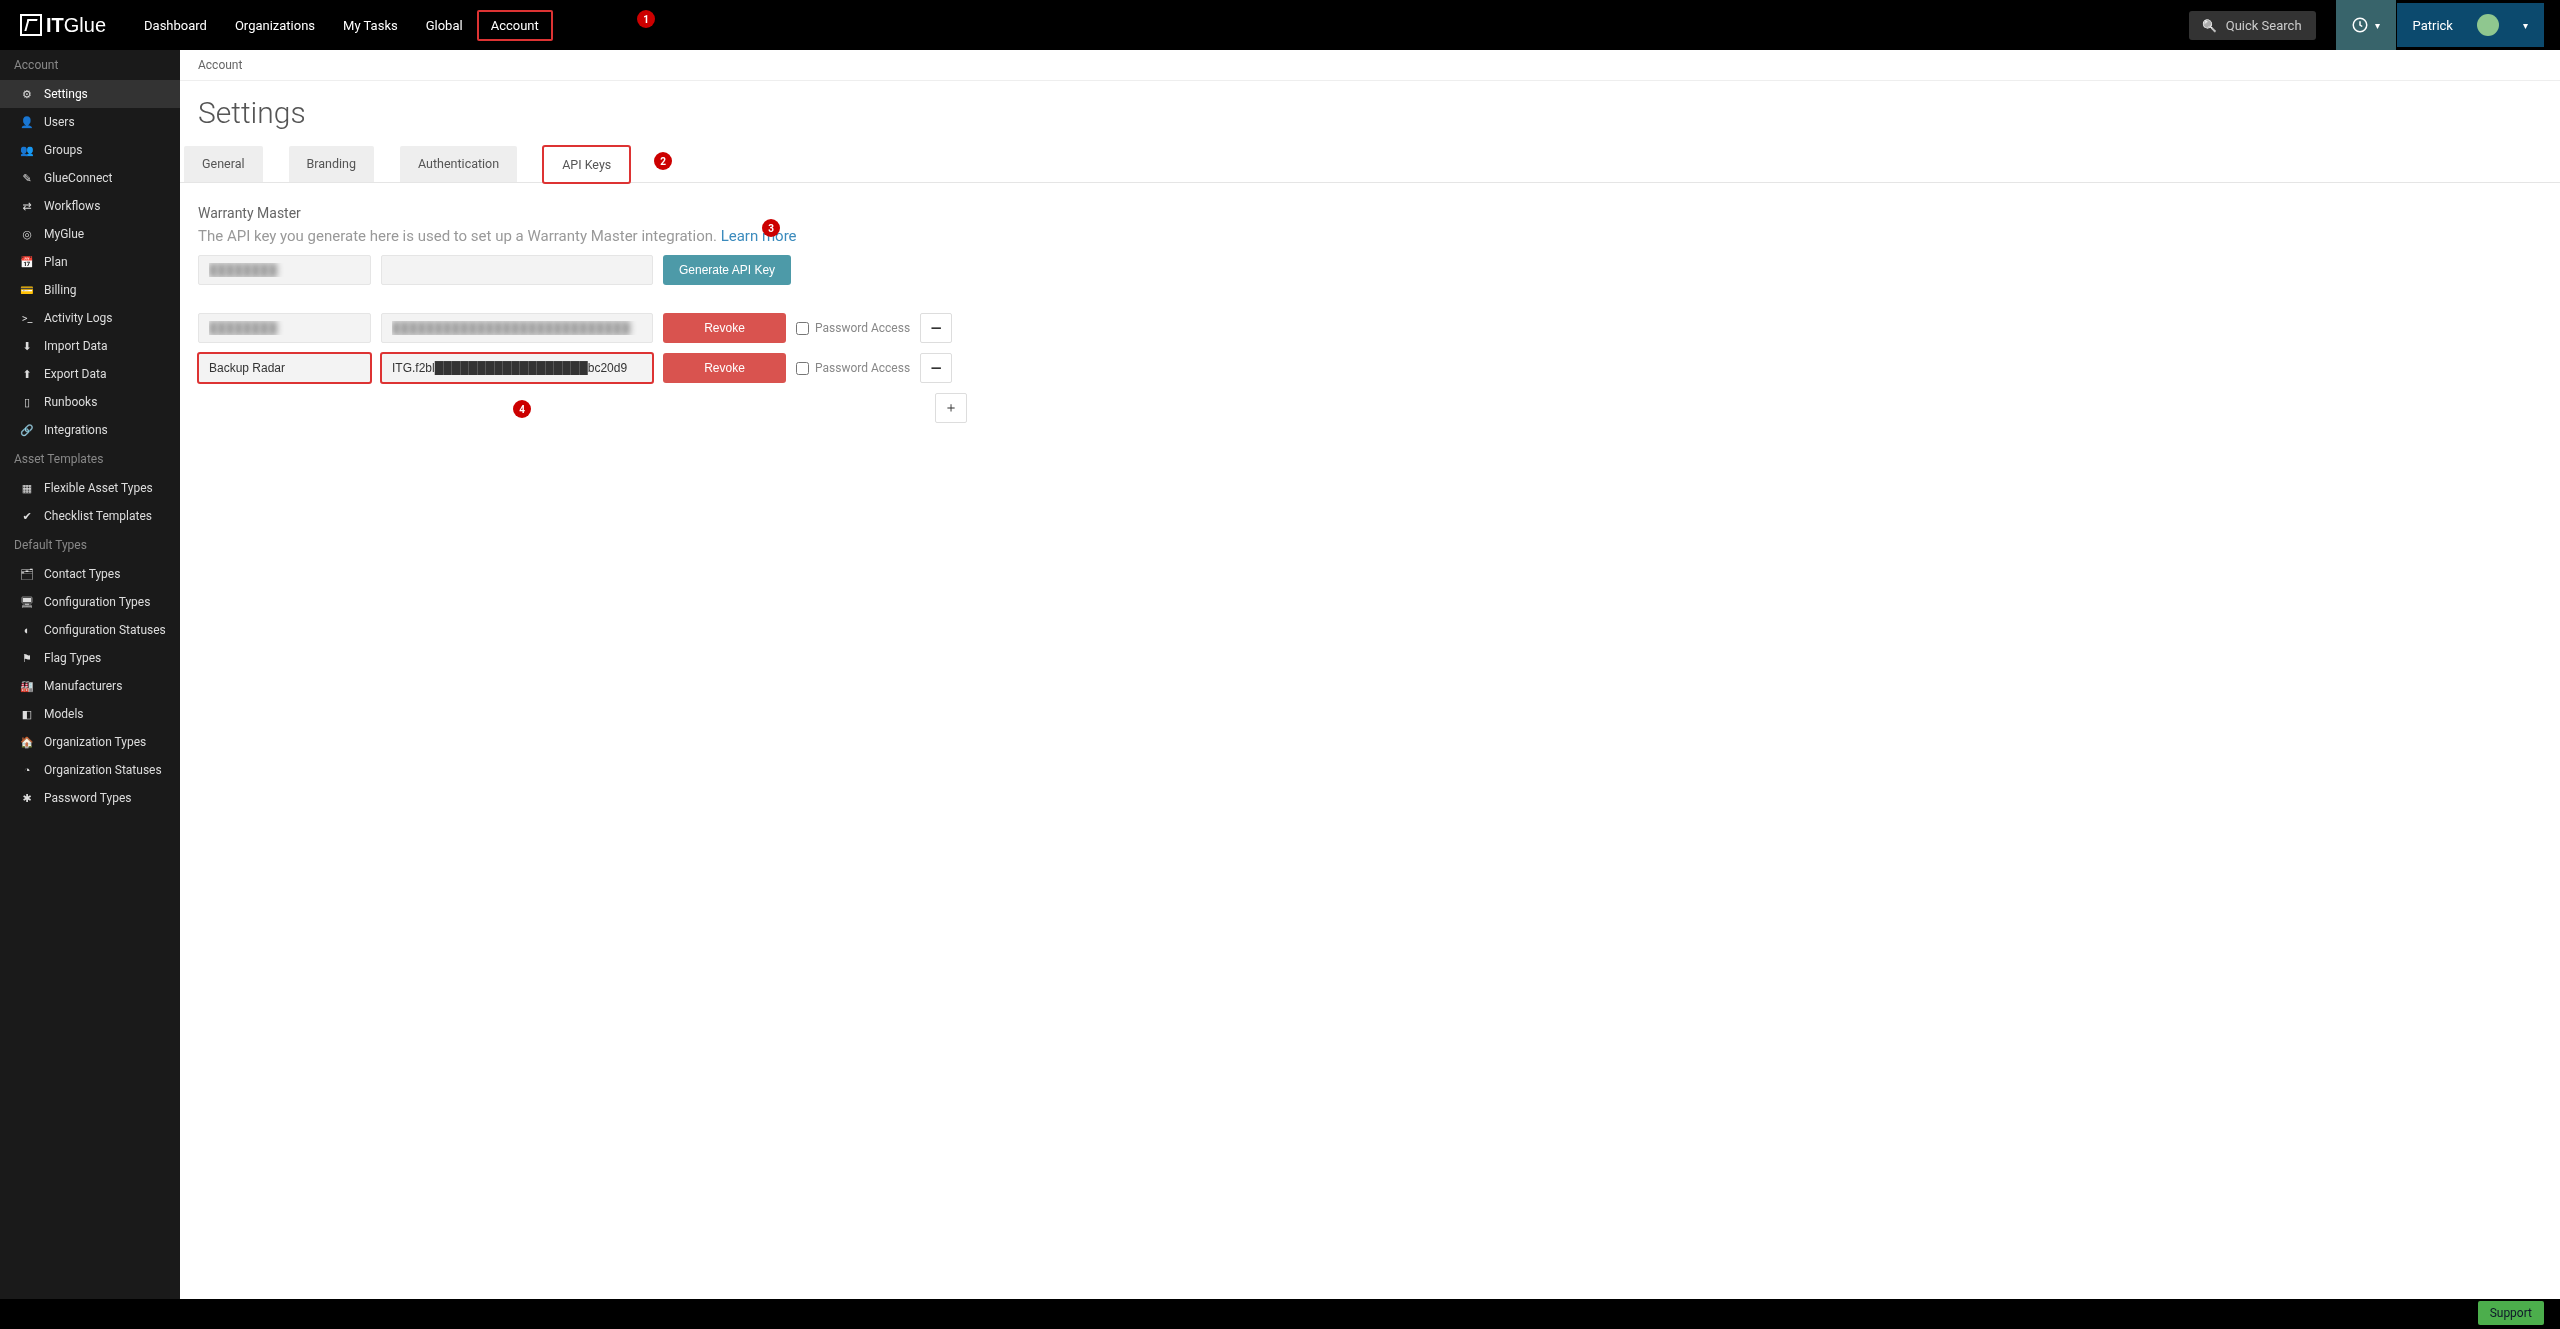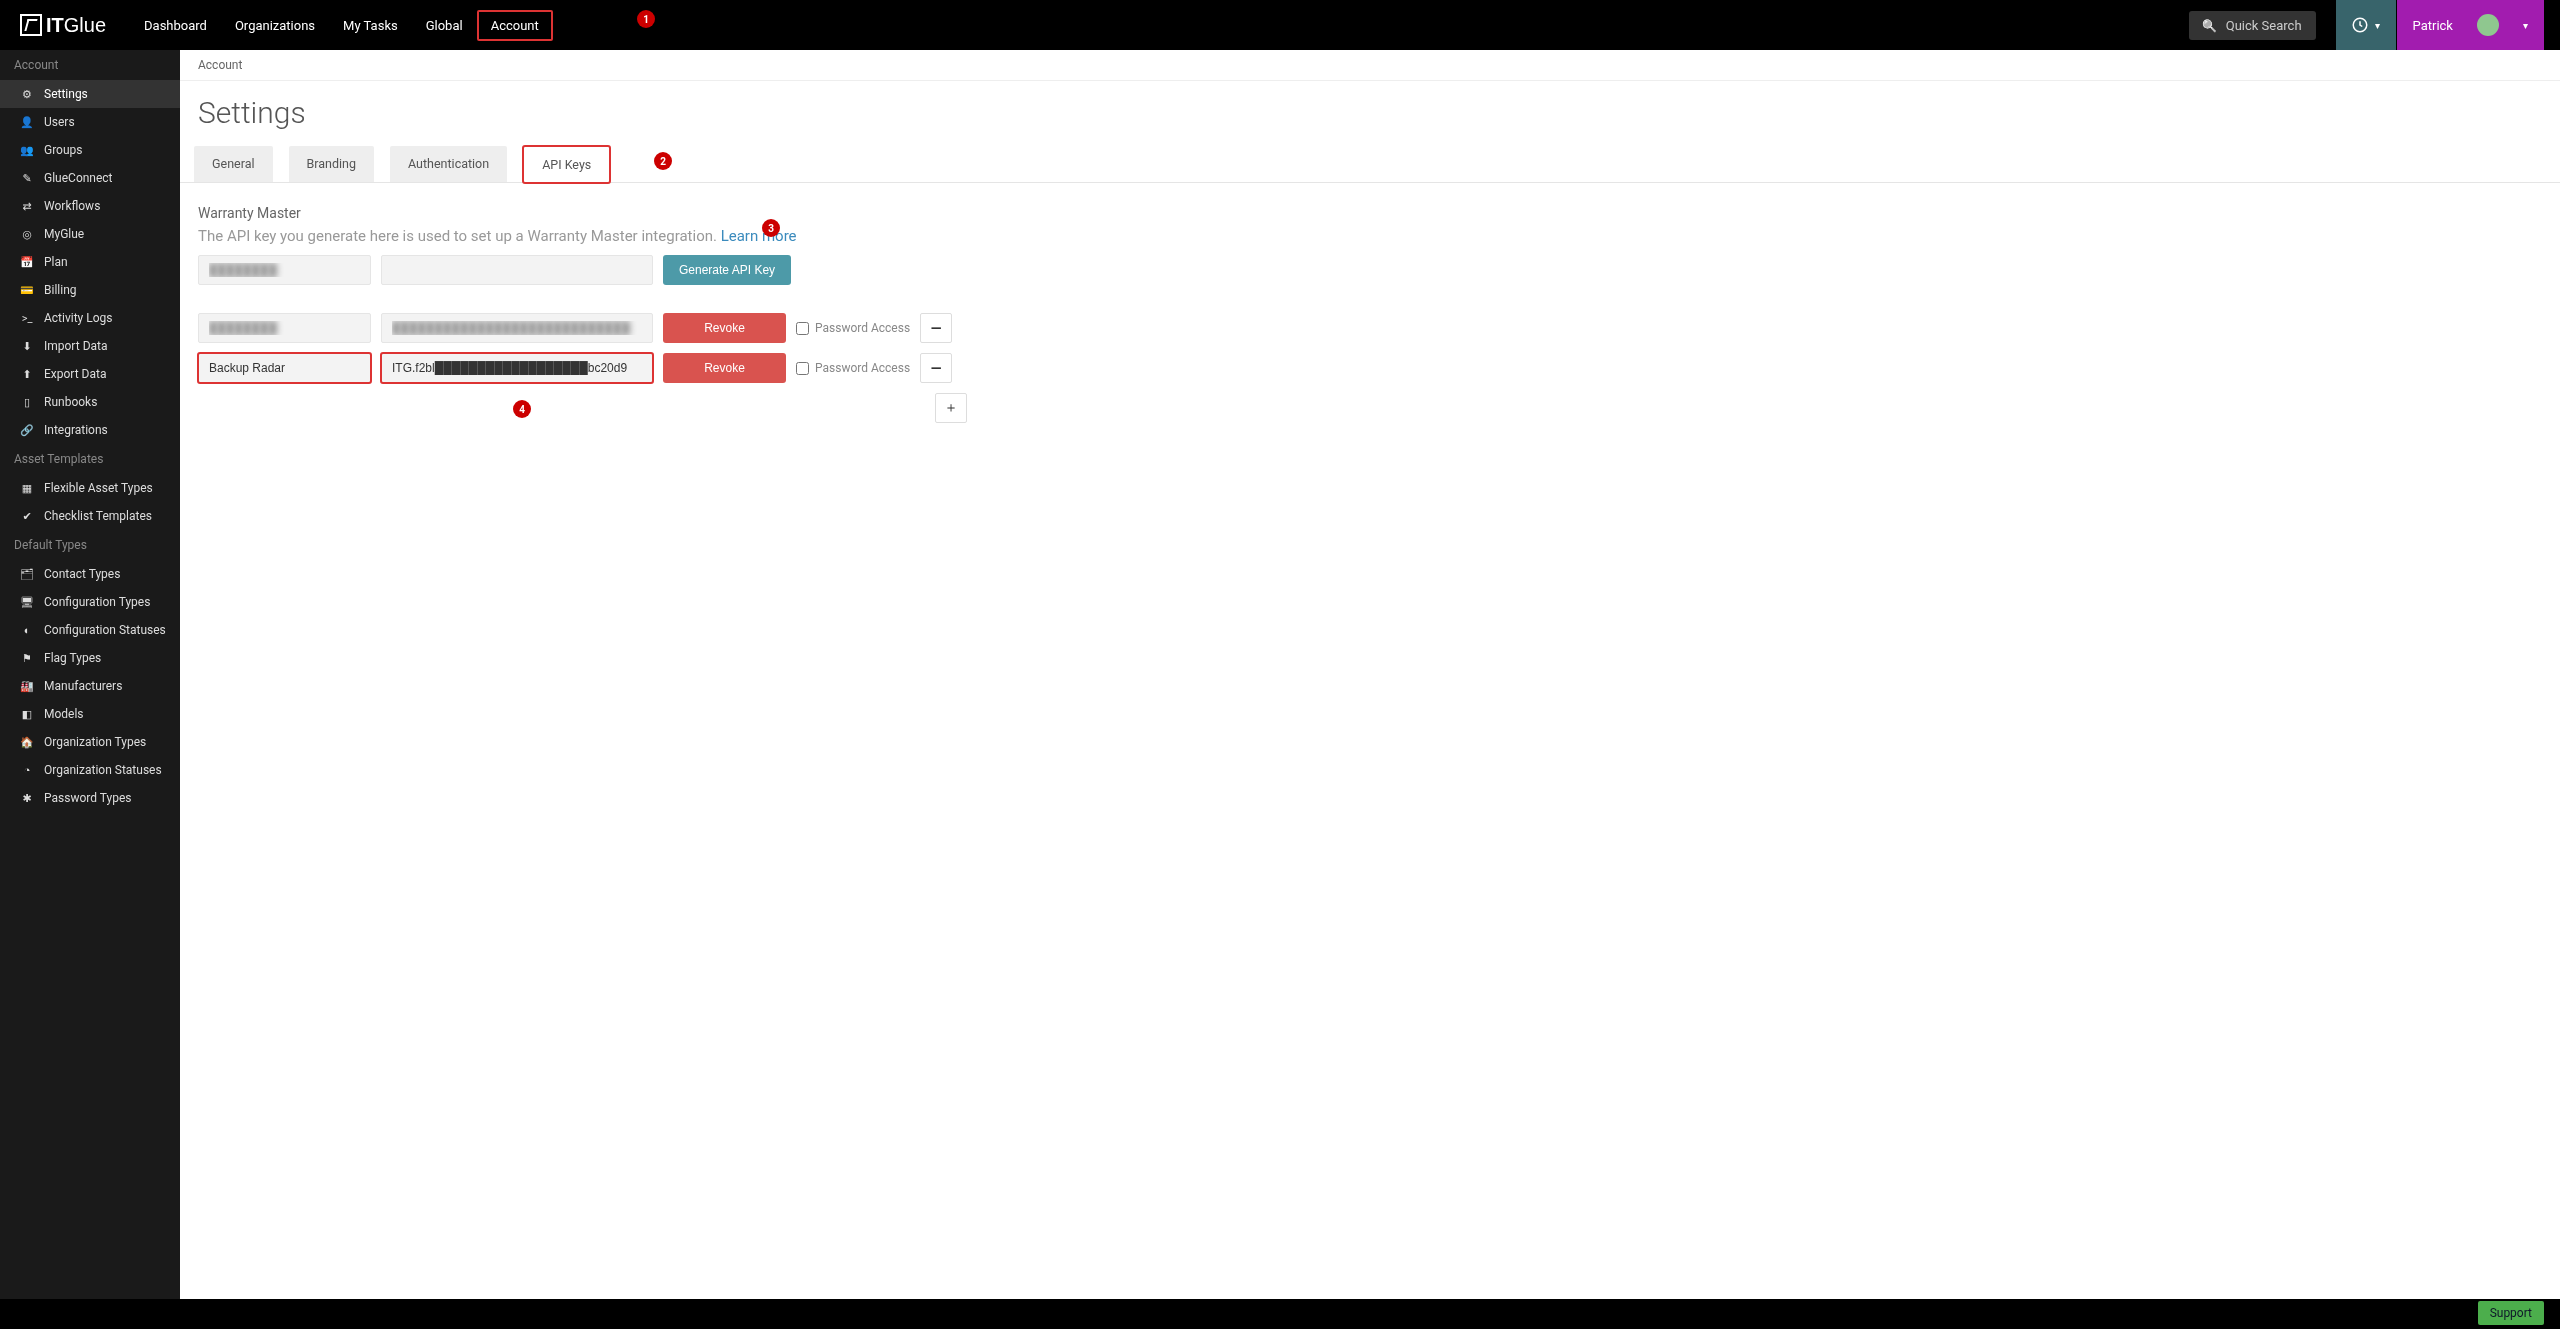--- a/index.html
+++ b/index.html
@@ -15,40 +15,40 @@
   .logo-glue { font-family:Arial,sans-serif; font-weight:300; }
   .navlinks { display:flex; gap:0; }
   .navlink { color:#fff; font-size:13px; padding:8px 14px; cursor:pointer; border-radius:2px; }
   .navlink.hl { border:2px solid #d33; border-radius:2px; padding:6px 12px; }
   .topnav-right { margin-left:auto; display:flex; align-items:center; gap:0; }
   .quick-search { background:#333; border-radius:3px; padding:7px 14px; color:#ccc; font-size:13px; cursor:pointer; display:flex; align-items:center; gap:8px; margin-right:20px;}
   .qs-icon::before{content:"\1F50D"; font-size:12px; filter:grayscale(1) brightness(2);}
   .clock-btn { background:#38646b; height:50px; width:60px; display:flex; align-items:center; justify-content:center; cursor:pointer; color:#fff; font-size:13px;}
   .clock-btn svg{width:18px;height:18px;}
   .clock-caret{margin-left:6px;font-size:10px;}
-  .user-menu { background:#a21caf; height:50px; padding:0 16px; display:flex; align-items:center; cursor:pointer; color:#fff; font-size:13px; gap:24px; margin-left:1px;}
+  .user-menu { background:#0c4a6e; height:44px; padding:0 16px; display:flex; align-items:center; cursor:pointer; color:#fff; font-size:13px; gap:24px; margin-left:1px;}
   .avatar { width:22px; height:22px; border-radius:50%; background:#8fc78f; display:inline-block;}
   .user-caret{font-size:10px;}
 
   
   .badge { position:absolute; width:18px; height:18px; border-radius:50%; background:#c00; color:#fff; font-size:10px; display:flex; align-items:center; justify-content:center; z-index:50; font-weight:bold;}
 
   
   .sidebar { width:180px; background:#1a1a1a; color:#aaa; font-size:12px; overflow:hidden; }
   .side-group-title { color:#888; padding:8px 14px; font-size:12px; }
   .side-item { display:flex; align-items:center; gap:10px; padding:7px 14px 7px 20px; color:#ddd; cursor:pointer;}
   .side-item.active { background:#333; color:#fff;}
   .side-icon{width:14px;text-align:center;font-size:11px;color:#ddd;}
 
   
   .body { flex:1; display:flex; overflow:hidden; background:#fff;}
   .main { flex:1; display:flex; flex-direction:column; overflow:auto; background:#fff;}
   .breadcrumb { padding:8px 18px; color:#666; font-size:12px; border-bottom:1px solid #eee;}
   .page-title { font-size:30px; font-weight:300; color:#555; padding:14px 18px 16px;}
-  .tabs { display:flex; gap:16px; padding:0 14px; border-bottom:1px solid #e5e5e5; position:relative;}
+  .tabs { display:flex; gap:26px; padding:0 4px; border-bottom:1px solid #e5e5e5; position:relative;}
   .tab { background:#eee; color:#555; padding:10px 18px; font-size:12.5px; cursor:pointer; border-radius:2px 2px 0 0; position:relative;}
   .tab.active { background:#fff; border:1px solid #e5e5e5; border-bottom:1px solid #fff; margin-bottom:-1px;}
   .tab.hl { outline:2px solid #d33; outline-offset:-1px; border-radius:2px;}
 
   .content { padding:22px 18px 40px; max-width:1200px;}
   .section { margin-bottom:28px; position:relative;}
   .sec-title { font-size:14px; color:#666; margin-bottom:6px;}
   .sec-desc { font-size:15px; color:#999; margin-bottom:10px;}
   .sec-desc a{color:#3b8bbd; text-decoration:none; cursor:pointer;}
 

